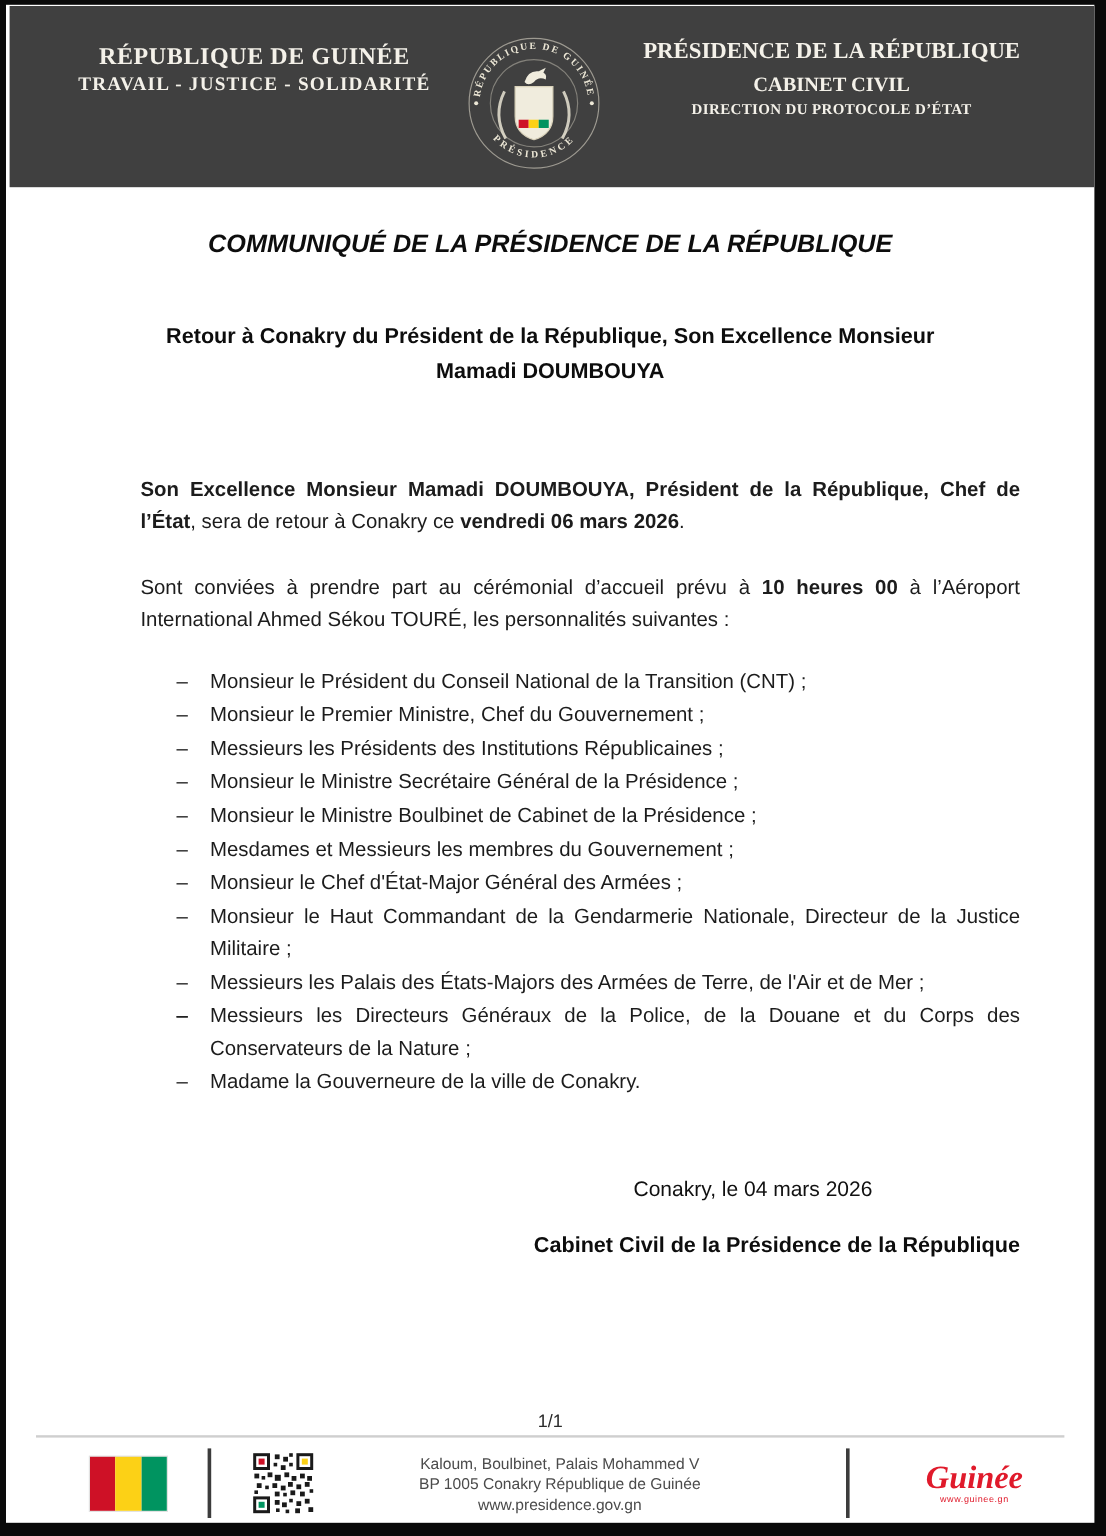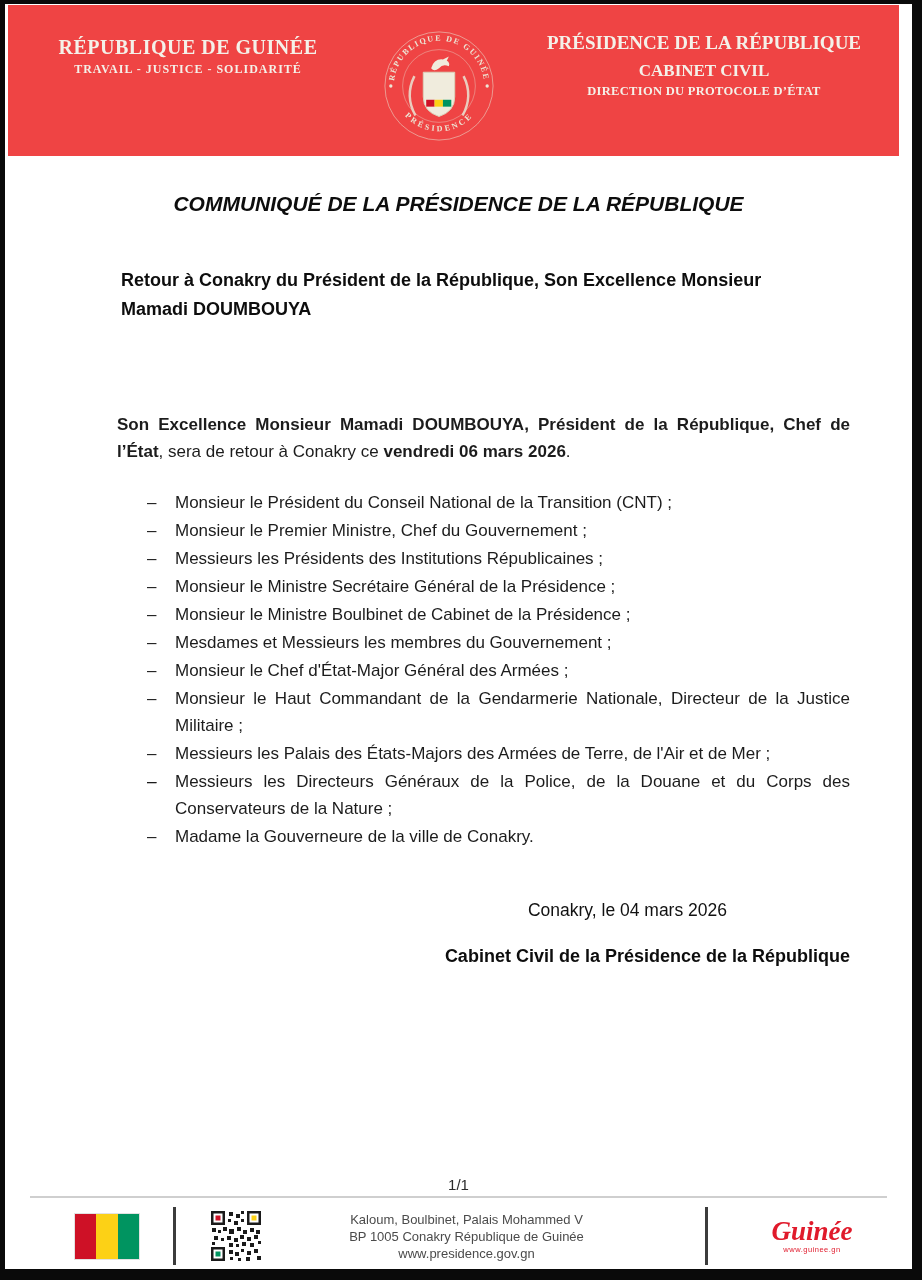--- a/index.html
+++ b/index.html
@@ -12,53 +12,53 @@
   .page {
     position: absolute;
     top: 4px; left: 5px; right: 10px; bottom: 11px;
     background: #ffffff;
     display: flex; flex-direction: column;
     overflow: hidden;
   }
 
   
   .header-band {
-    margin: 1px 13px 0 3px;
+    margin: 1px 0 0 3px;
     height: 151px;
-    background: #ef4444;
+    background: #404040;
     display: flex;
     align-items: flex-start;
     justify-content: space-between;
-    padding: 0 30px;
+    padding: 0 54px;
     box-sizing: border-box;
     color: #f4f1e9;
     font-family: "Liberation Serif", "DejaVu Serif", serif;
   }
   .hdr-left { padding-top: 31px; text-align: center; width: 300px; }
   .hdr-left .l1 { font-size: 20px; font-weight: bold; letter-spacing: .5px; }
-  .hdr-left .l2 { font-size: 12px; font-weight: bold; letter-spacing: 1px; margin-top: 3px; }
+  .hdr-left .l2 { font-size: 16px; font-weight: bold; letter-spacing: 1px; margin-top: 3px; }
   .hdr-seal { padding-top: 22px; }
   .hdr-right { padding-top: 27px; text-align: center; width: 330px; }
   .hdr-right .r1 { font-size: 19px; font-weight: bold; }
   .hdr-right .r2 { font-size: 17px; font-weight: bold; margin-top: 7px; }
   .hdr-right .r3 { font-size: 12.5px; font-weight: bold; margin-top: 3px; letter-spacing: .3px; }
 
   
   .doc-title {
     margin: 36px 40px 0 40px;
     text-align: center;
     font-size: 21px; font-weight: bold;
     color: #0d0d0d;
     letter-spacing: 0;
     font-style: italic;
   }
   .doc-subtitle {
-    margin: 50px auto 17px auto;
+    margin: 50px auto 0 auto;
     max-width: 675px;
-    text-align: left;
+    text-align: center;
     font-size: 18px; font-weight: bold;
     line-height: 29px;
     color: #0d0d0d;
   }
   .content { margin: 0 62px 0 112px; color: #1c1c1c; }
   .para {
     margin: 0; padding: 0;
     font-size: 17px; line-height: 27px;
     text-align: justify;
   }
@@ -73,21 +73,21 @@
     padding-left: 58px;
     font-size: 17px; line-height: 27px;
     text-align: justify;
     margin-bottom: 1px;
   }
   ul.invitee-list li .dash {
     position: absolute; left: 30px; top: 0;
     font-weight: normal;
   }
   .dateline {
-    margin-top: 50px;
+    margin-top: 66px;
     text-align: right;
     padding-right: 123px;
     font-size: 17.5px;
     color: #111;
   }
   .signature {
     margin-top: 25px;
     text-align: right;
     font-size: 18px; font-weight: bold;
     color: #0d0d0d;
@@ -195,20 +195,21 @@
       <div class="r3">DIRECTION DU PROTOCOLE D’ÉTAT</div>
     </div>
   </div>
 
   <div class="doc-title">COMMUNIQUÉ DE LA PRÉSIDENCE DE LA RÉPUBLIQUE</div>
   <div class="doc-subtitle">Retour à Conakry du Président de la République, Son Excellence Monsieur Mamadi DOUMBOUYA</div>
 
   <div class="content">
     <p class="para p1"><strong>Son Excellence Monsieur Mamadi DOUMBOUYA, Président de la République, Chef de l’État</strong><span>, sera de retour à Conakry ce </span><strong>vendredi 06 mars 2026</strong><span>.</span></p>
 
+    <p class="para p2"><span>Sont conviées à prendre part au cérémonial d’accueil prévu à </span><strong>10 heures 00</strong><span> à l’Aéroport International Ahmed Sékou TOURÉ, les personnalités suivantes :</span></p>
 
     <ul class="invitee-list">
       <li><span class="dash">–</span><span>Monsieur le Président du Conseil National de la Transition (CNT) ;</span></li>
       <li><span class="dash">–</span><span>Monsieur le Premier Ministre, Chef du Gouvernement ;</span></li>
       <li><span class="dash">–</span><span>Messieurs les Présidents des Institutions Républicaines ;</span></li>
       <li><span class="dash">–</span><span>Monsieur le Ministre Secrétaire Général de la Présidence ;</span></li>
       <li><span class="dash">–</span><span>Monsieur le Ministre Boulbinet de Cabinet de la Présidence ;</span></li>
       <li><span class="dash">–</span><span>Mesdames et Messieurs les membres du Gouvernement ;</span></li>
       <li><span class="dash">–</span><span>Monsieur le Chef d'État-Major Général des Armées ;</span></li>
       <li><span class="dash">–</span><span>Monsieur le Haut Commandant de la Gendarmerie Nationale, Directeur de la Justice Militaire ;</span></li>

